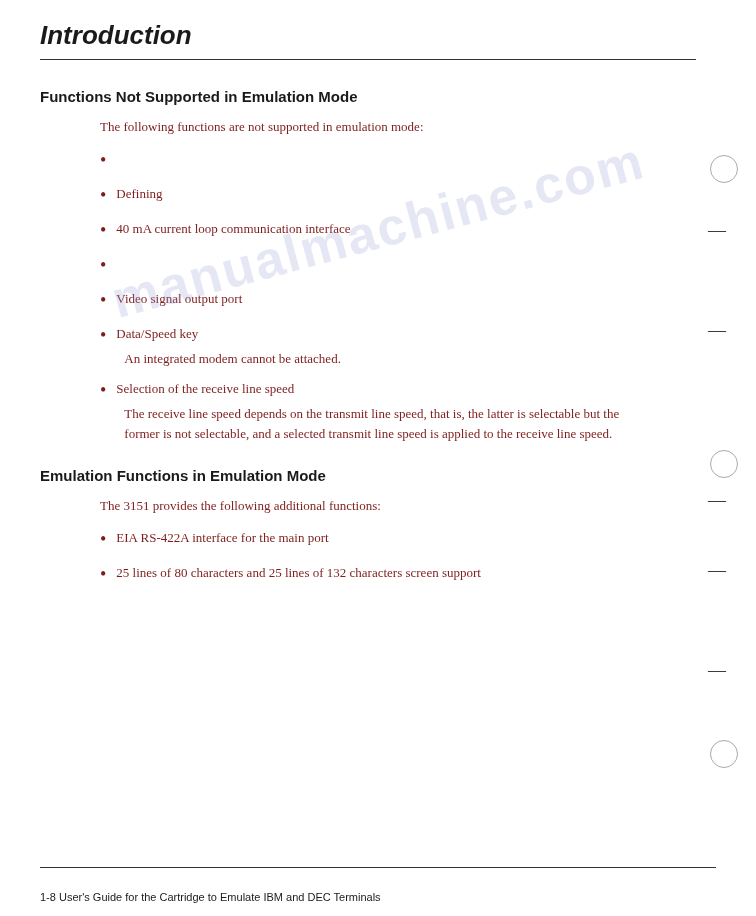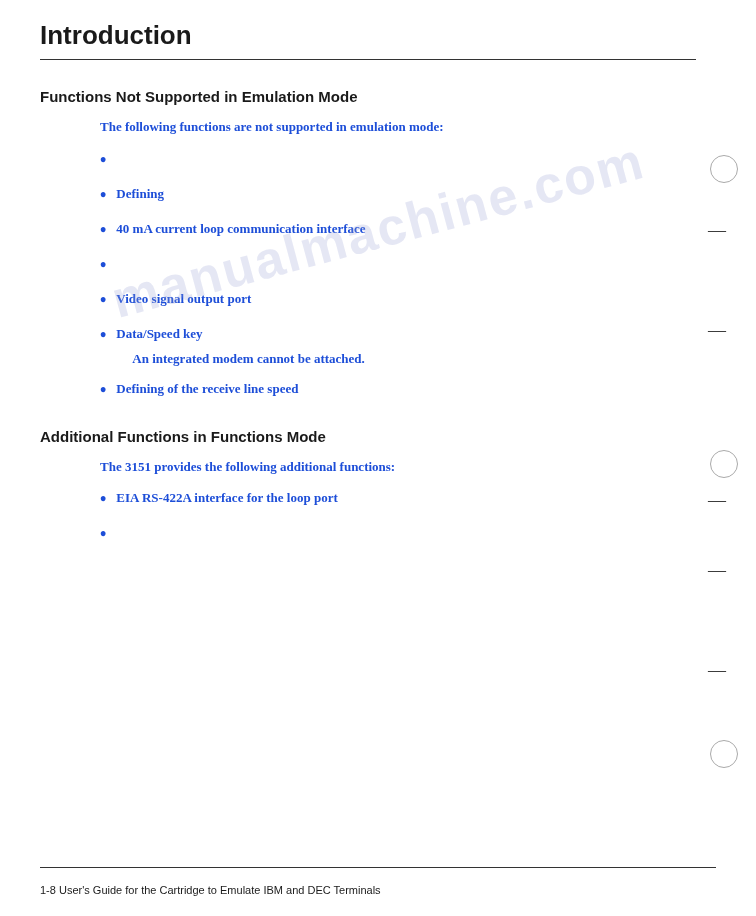--- a/index.html
+++ b/index.html
@@ -26,37 +26,37 @@
     }
 
     .page-title {
       font-size: 26px;
       font-weight: bold;
       color: #1a1a1a;
       padding-bottom: 8px;
       border-bottom: 1.5px solid #333;
       margin-bottom: 28px;
       font-family: 'Arial', sans-serif;
+      font-style: italic;
     }
 
     .section-heading {
       font-size: 15px;
       font-weight: bold;
       color: #1a1a1a;
       margin-bottom: 12px;
       font-family: 'Arial', sans-serif;
     }
 
     .section-body {
       font-size: 13px;
-      color: #1d4ed8;
+      color: #7f1d1d;
       line-height: 1.5;
       margin-left: 60px;
       margin-right: 40px;
-      font-weight: bold;
     }
 
     .intro-para {
       margin-bottom: 12px;
     }
 
     .bullet-list {
       list-style: none;
       padding: 0;
       margin: 0;
@@ -76,21 +76,21 @@
       margin-top: -2px;
       flex-shrink: 0;
     }
 
     .bullet-content {
       flex: 1;
     }
 
     .sub-para {
       margin-top: 6px;
-      margin-left: 16px;
+      margin-left: 8px;
       font-size: 13px;
       line-height: 1.5;
     }
 
     .section-gap {
       margin-bottom: 24px;
     }
 
     .watermark {
       position: absolute;
@@ -120,21 +120,21 @@
     .footer-line {
       position: absolute;
       bottom: 48px;
       left: 40px;
       right: 40px;
       border-top: 1px solid #333;
     }
 
     .footer-text {
       position: absolute;
-      bottom: 20px;
+      bottom: 13px;
       left: 40px;
       font-size: 11px;
       font-family: 'Arial', sans-serif;
       color: #1a1a1a;
     }
 
     .dash-marker {
       position: absolute;
       right: 30px;
       font-size: 18px;
@@ -199,44 +199,46 @@
           <span class="bullet-dot">•</span>
           <div class="bullet-content">
             <span>Data/Speed key</span>
             <p class="sub-para">An integrated modem cannot be attached.</p>
           </div>
         </li>
 
         <li>
           <span class="bullet-dot">•</span>
           <div class="bullet-content">
-            <span>Defining of the receive line speed</span>
+            <span>Selection of the receive line speed</span>
+            <p class="sub-para">The receive line speed depends on the transmit line speed, that is, the latter is selectable but the former is not selectable, and a selected transmit line speed is applied to the receive line speed.</p>
           </div>
         </li>
 
       </ul>
     </div>
   </div>
 
   <div class="section-gap">
-    <h2 class="section-heading">Additional Functions in Functions Mode</h2>
+    <h2 class="section-heading">Emulation Functions in Emulation Mode</h2>
     <div class="section-body">
       <p class="intro-para">The 3151 provides the following additional functions:</p>
       <ul class="bullet-list">
 
         <li>
           <span class="bullet-dot">•</span>
           <div class="bullet-content">
-            <span>EIA RS-422A interface for the loop port</span>
-          </div>
-        </li>
-
-        <li>
-          <span class="bullet-dot">•</span>
-          <div class="bullet-content">
+            <span>EIA RS-422A interface for the main port</span>
+          </div>
+        </li>
+
+        <li>
+          <span class="bullet-dot">•</span>
+          <div class="bullet-content">
+            <span>25 lines of 80 characters and 25 lines of 132 characters screen support</span>
           </div>
         </li>
 
       </ul>
     </div>
   </div>
 
   <div class="footer-line"></div>
   <div class="footer-text">1-8    User's Guide for the Cartridge to Emulate IBM and DEC Terminals</div>
 

